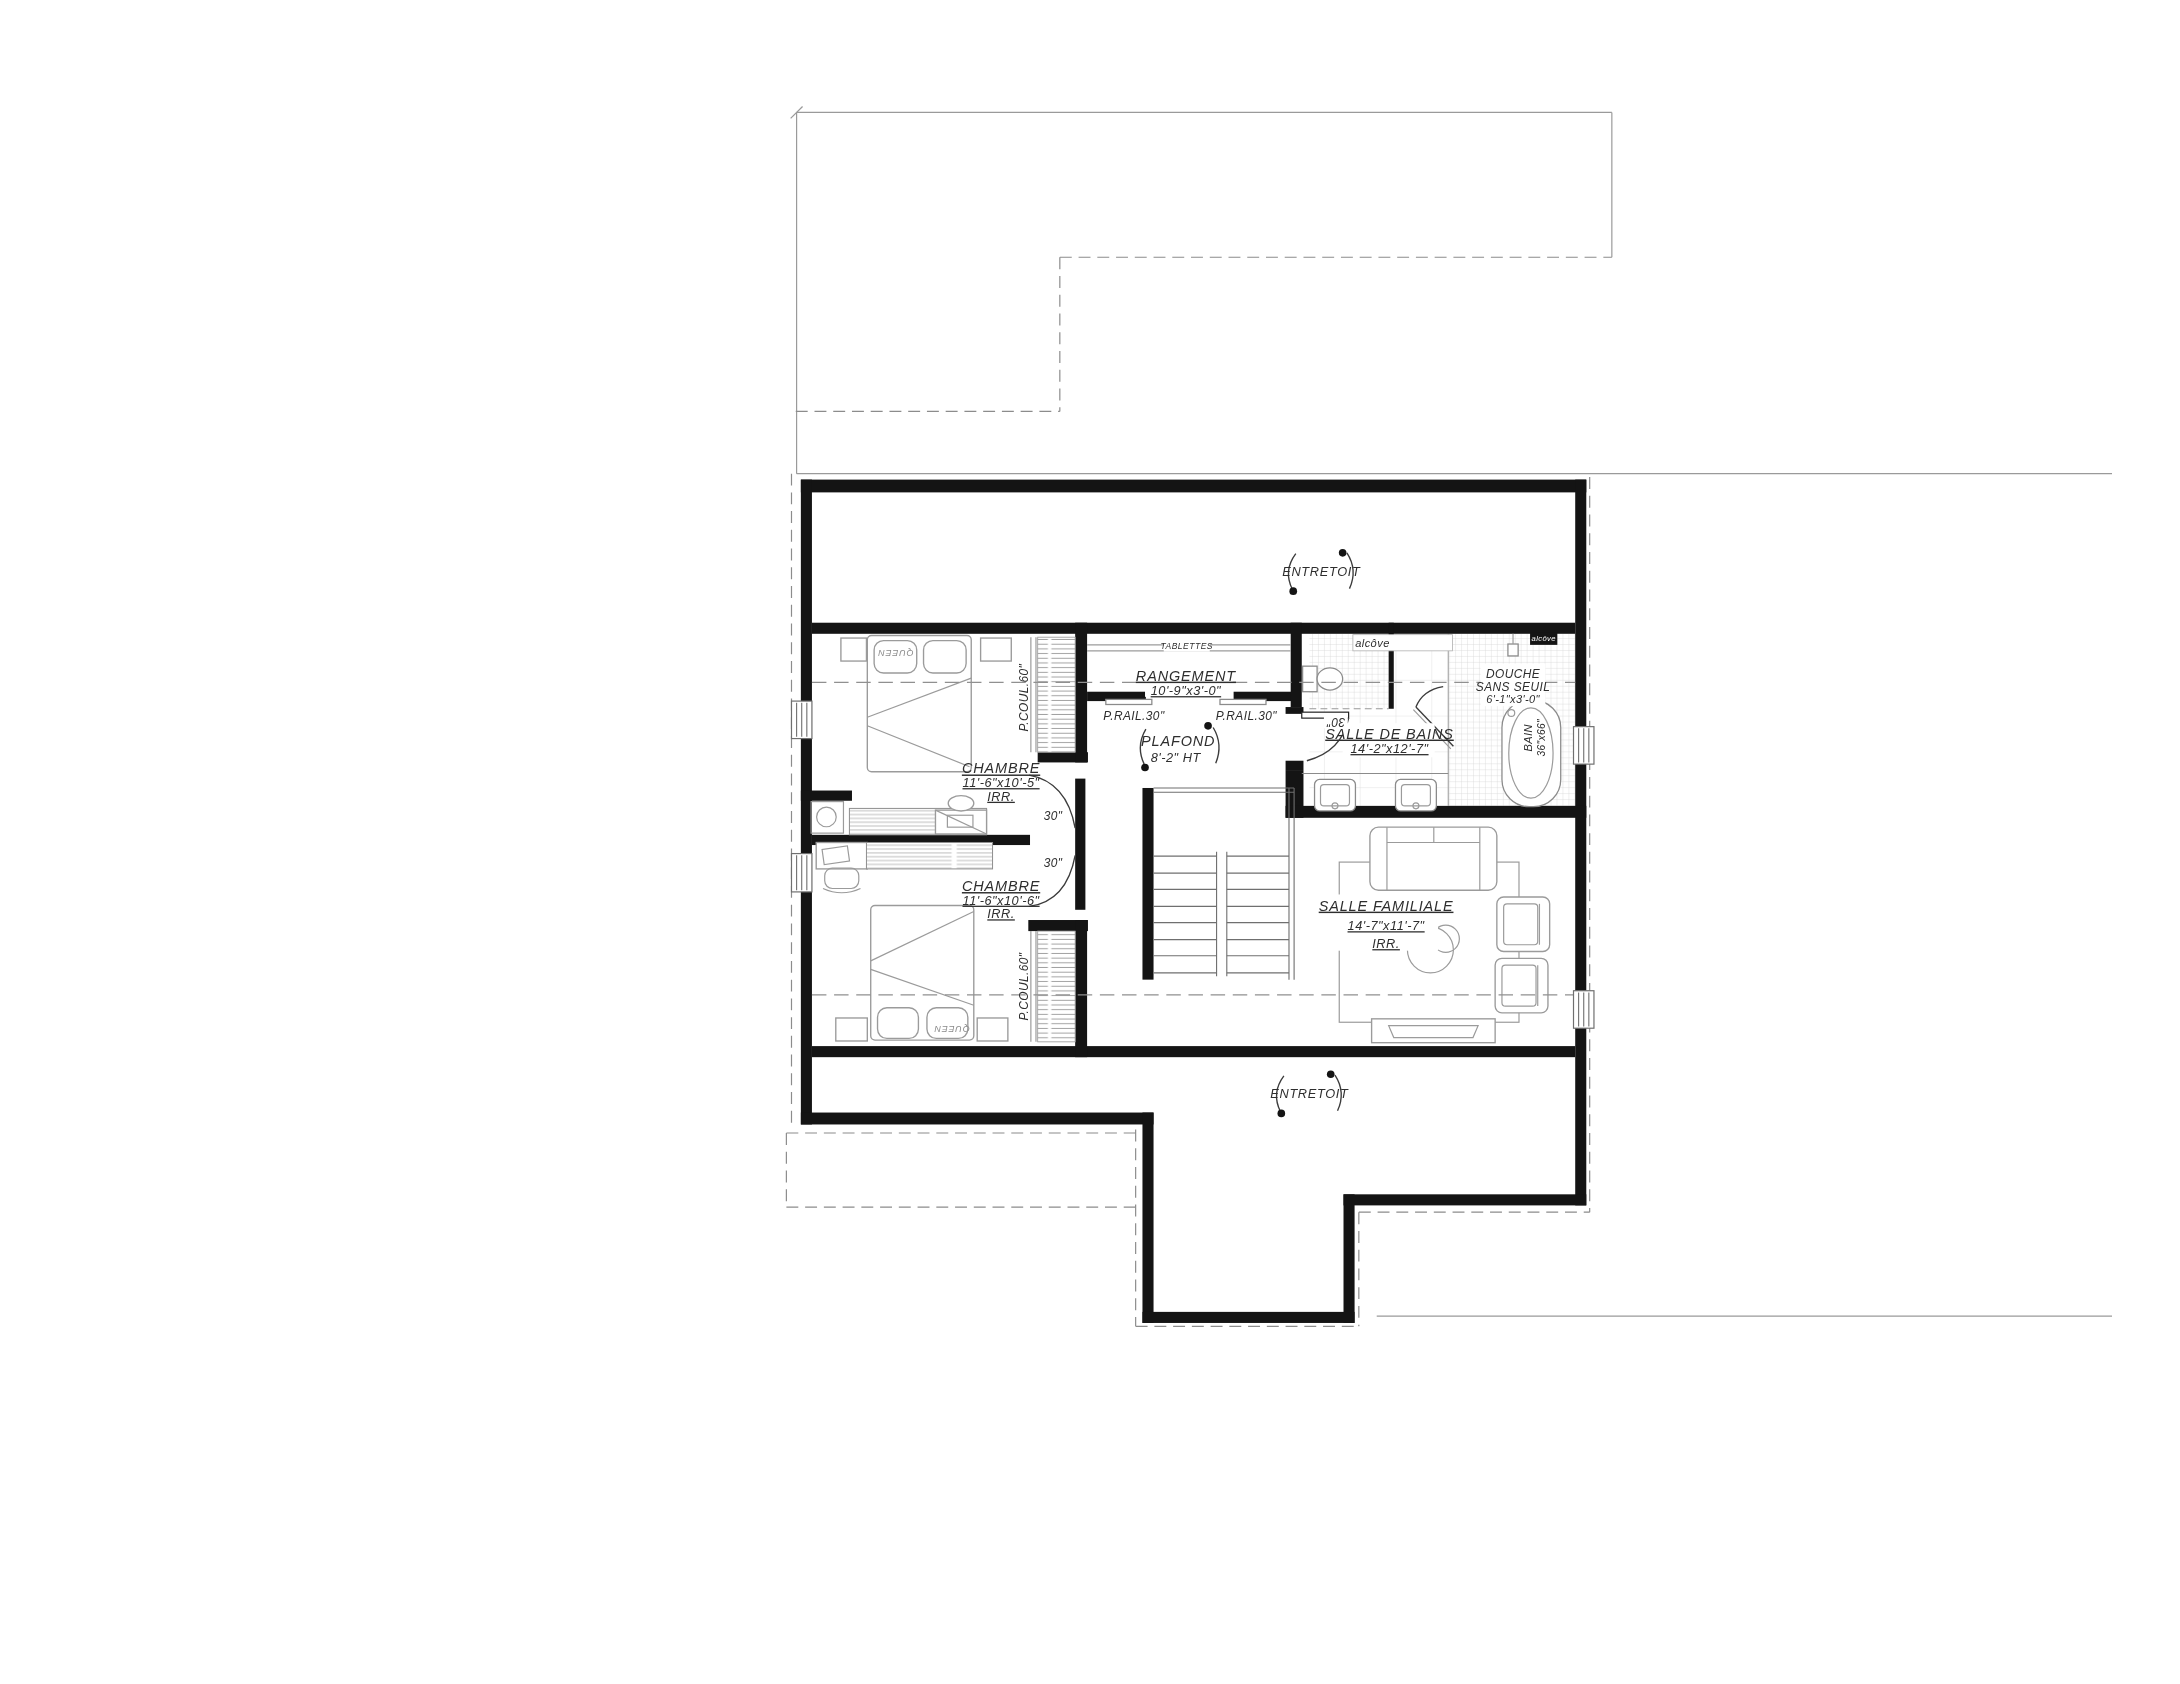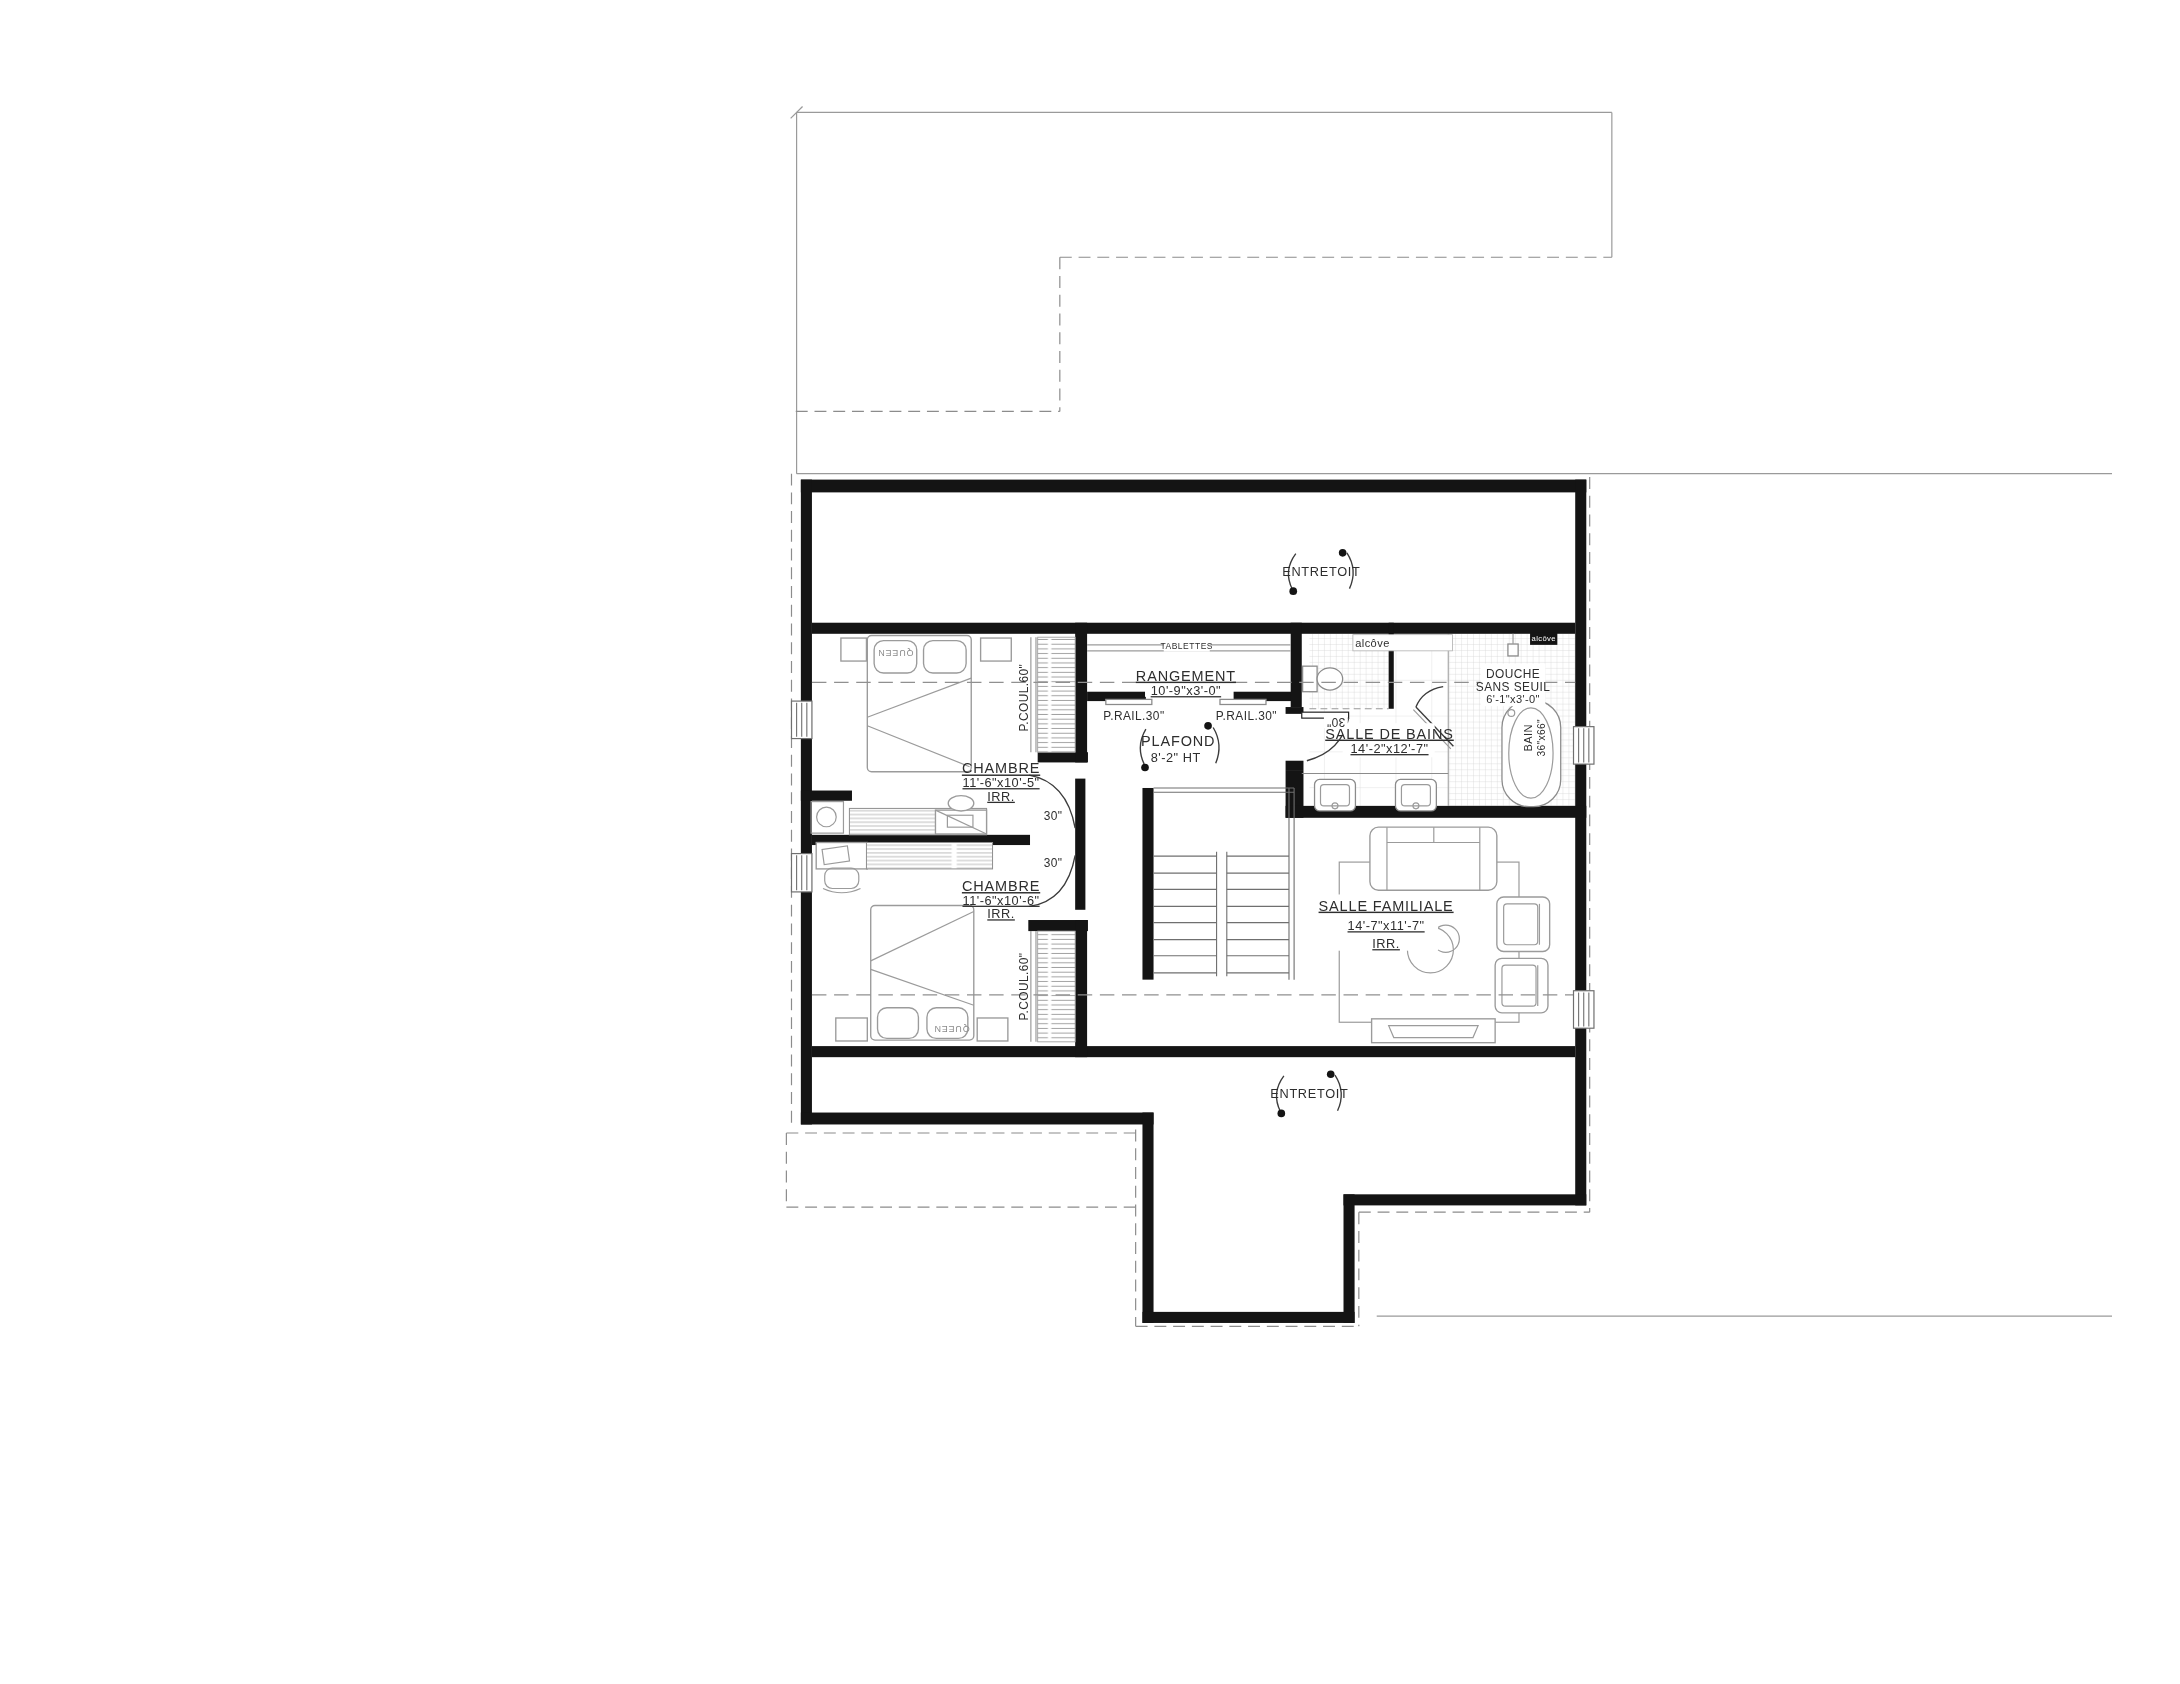--- a/index.html
+++ b/index.html
@@ -1,17 +1,17 @@
 <!DOCTYPE html>
 <html style="font-size:13.6px"><head>
 <meta charset="utf-8">
 <style>
   html,body{margin:0;padding:0;background:#ffffff;}
   #sheet{position:relative;width:2112px;height:1685px;background:#ffffff;overflow:hidden;
-         font-family:"Liberation Sans",sans-serif;}
+         font-family:"Liberation Sans",sans-serif;font-style:italic;}
   svg text{fill:#2e2e2e;font-family:"Liberation Sans",sans-serif;}
   .t-title{font-size:17px;letter-spacing:1px;text-decoration:underline;}
   .t-dim{font-size:15px;letter-spacing:0.6px;text-decoration:underline;}
   .t-plain{font-size:15px;letter-spacing:0.8px;}
   .t-small{font-size:13px;letter-spacing:0.5px;}
   .t-tiny{font-size:10px;letter-spacing:0.6px;}
   .t-queen{font-size:10.5px;letter-spacing:1px;fill:#8a8a8a;}
   .t-door{font-size:14px;letter-spacing:0.5px;}
   .t-dimension{font-size:24px;letter-spacing:2px;fill:#333;}
   .wall{fill:#141414;stroke:none;}

